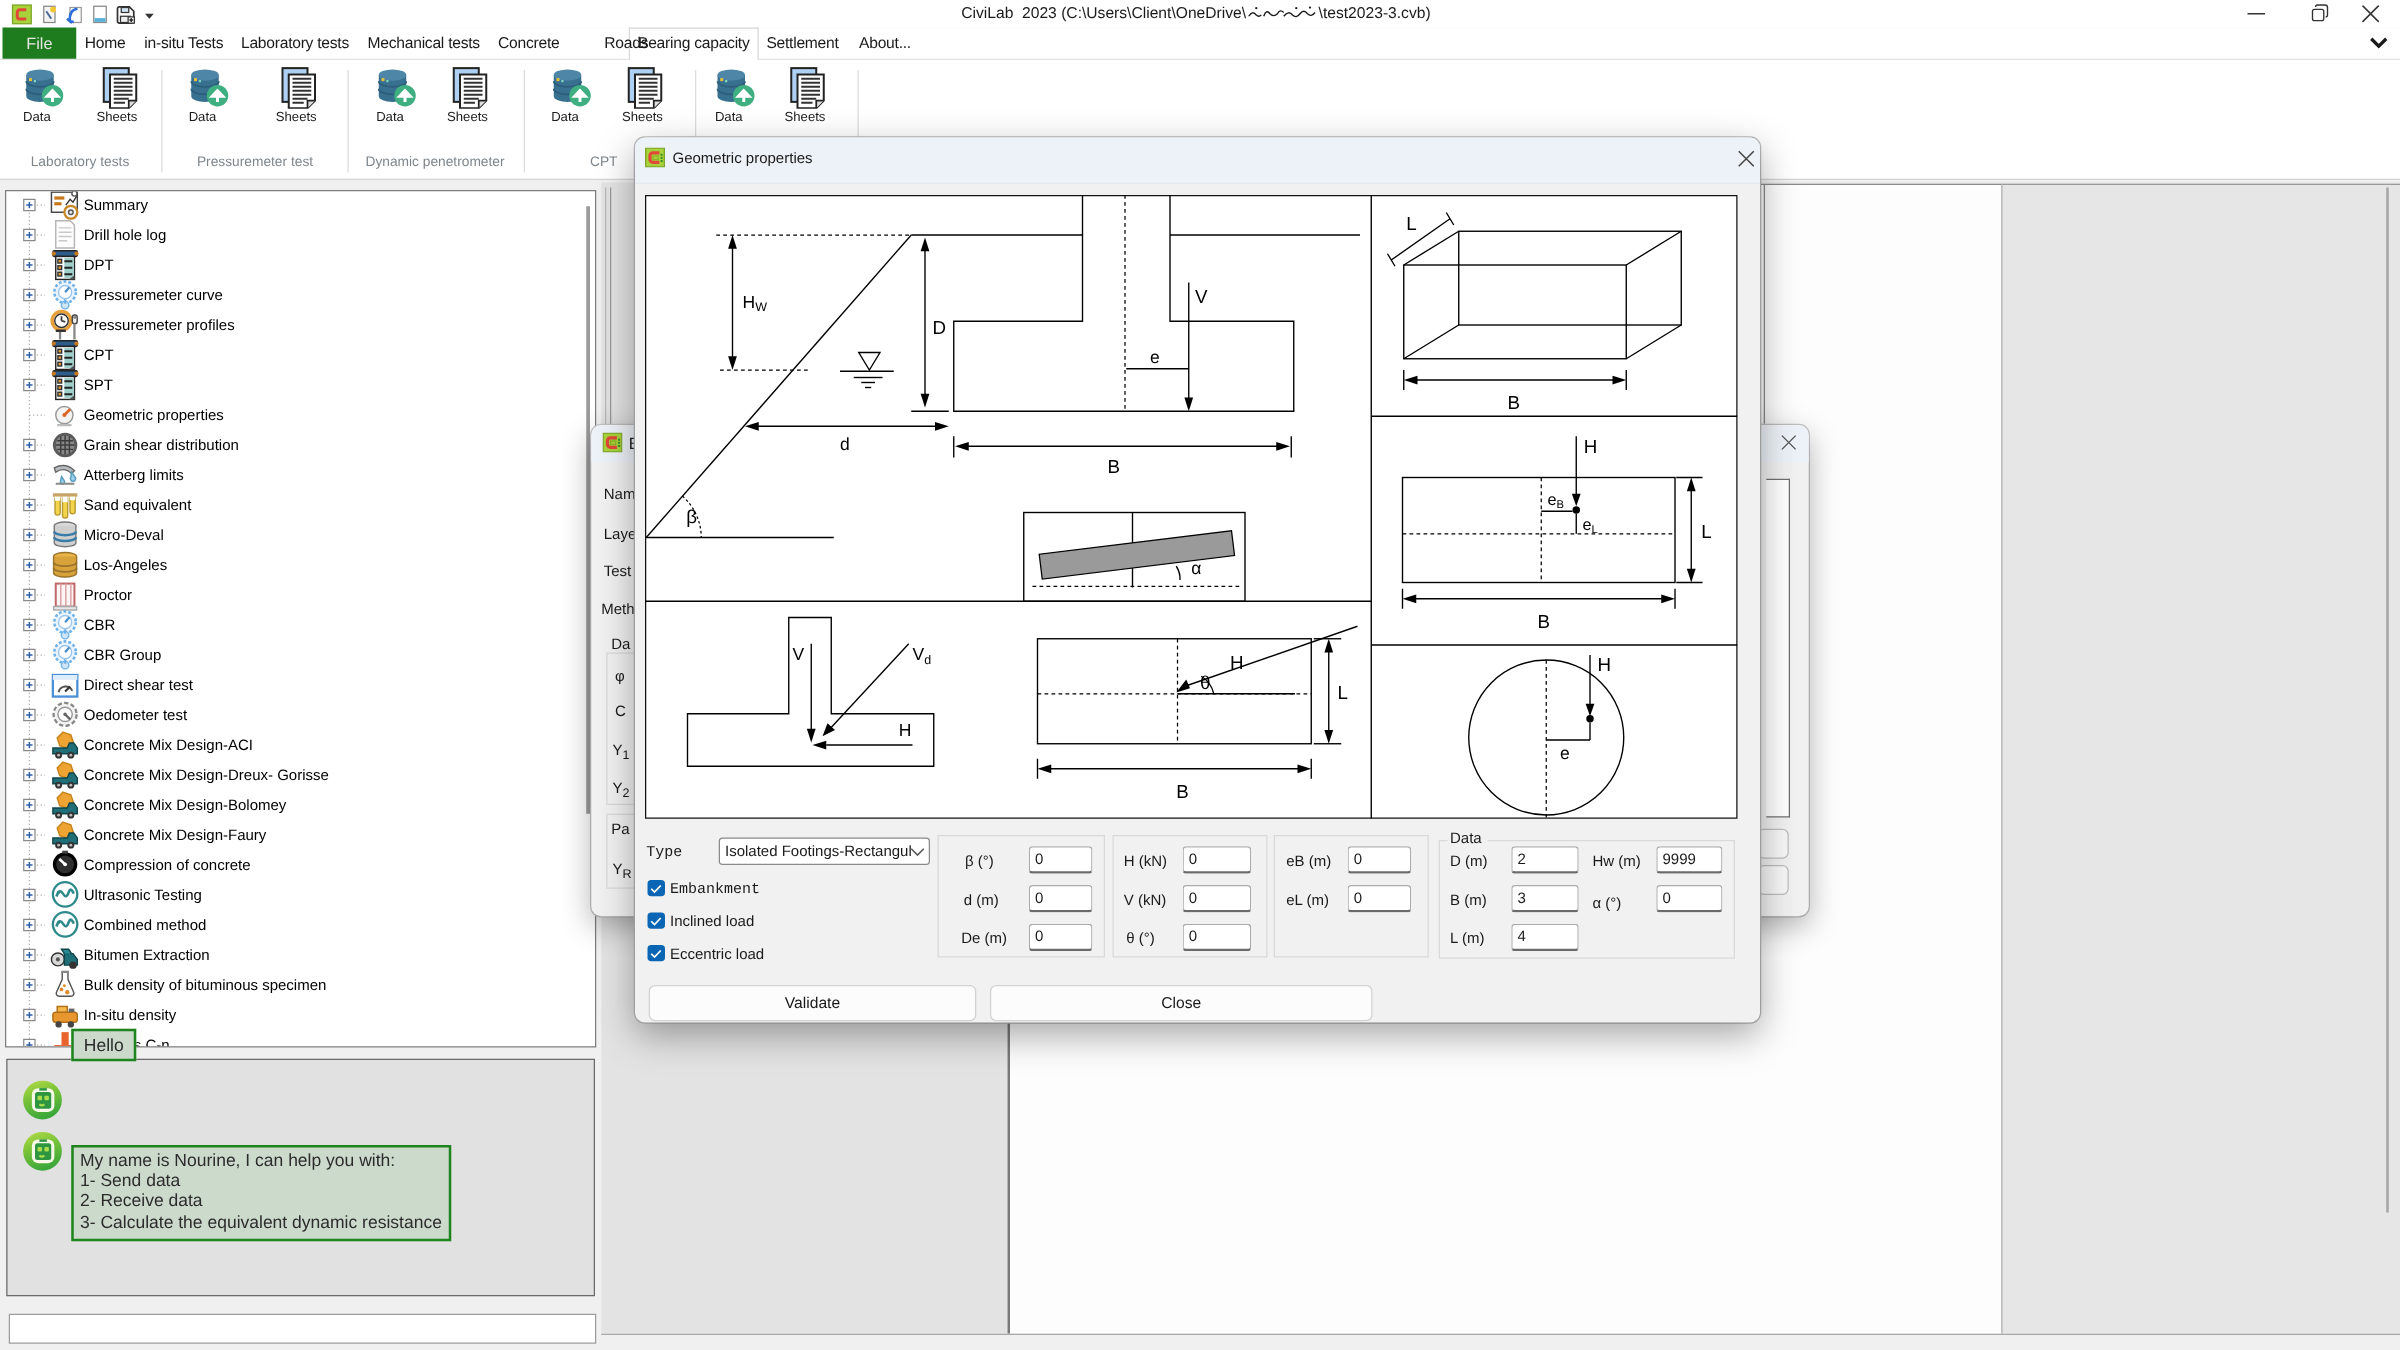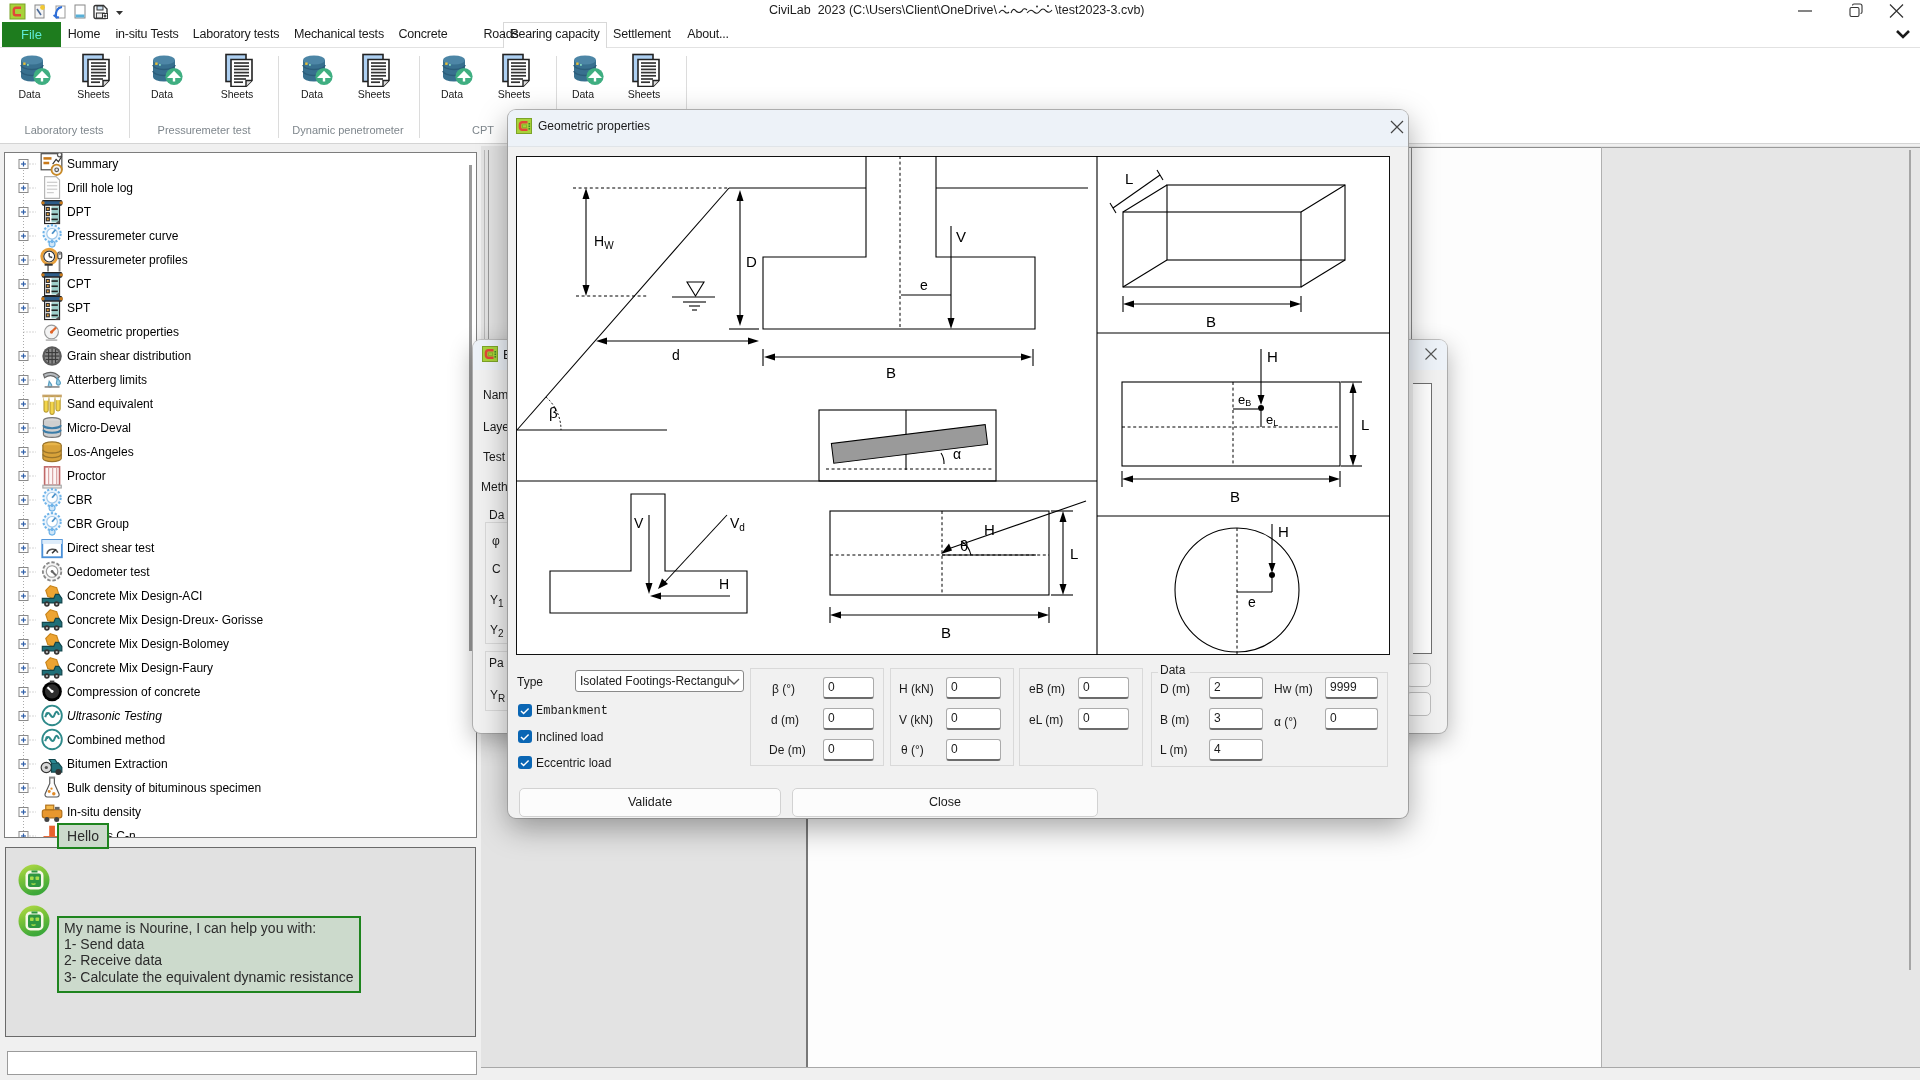--- a/index.html
+++ b/index.html
@@ -48,21 +48,21 @@
     </svg>\test2023-3.cvb)</div>
 
 <svg class="abs" style="left:1790px;top:0" width="130" height="22" viewBox="0 0 130 22">
  <line x1="8" y1="11" x2="22" y2="11" stroke="#333" stroke-width="1.2"></line>
  <rect x="60" y="7.5" width="9" height="9" rx="1.5" fill="#fff" stroke="#333" stroke-width="1.1"></rect>
  <path d="M62.5 5.5 a1.5 1.5 0 0 1 1.5 -1.5 h6 a2 2 0 0 1 2 2 v6 a1.5 1.5 0 0 1 -1.5 1.5" fill="none" stroke="#333" stroke-width="1.1"></path>
  <path d="M100 4.5 L113 17.5 M113 4.5 L100 17.5" stroke="#333" stroke-width="1.2"></path>
 </svg>
 
 <div class="abs" style="left:0;top:22px;width:1920px;height:26px;background:#fff;border-bottom:1px solid #e2e2e2;"></div>
-<div class="abs" style="left:2px;top:22px;width:59px;height:25px;background:#1e7c1e;color:#5eead4;font-size:13px;text-align:center;line-height:25px;">File</div>
+<div class="abs" style="left:2px;top:22px;width:59px;height:25px;background:#1e7c1e;color:#e5e5e5;font-size:13px;text-align:center;line-height:25px;">File</div>
 <div class="abs" style="left:503px;top:22px;width:104px;height:26px;background:#fff;border:1px solid #d8d8d8;border-bottom:none;"></div>
 <div class="abs" id="tabs" style="left:0;top:22px;width:1920px;height:25px;font-size:12.5px;letter-spacing:-0.2px;color:#1a1a1a;">
     <div class="abs" style="left:84px;top:0;transform:translateX(-50%);line-height:25px;white-space:nowrap;">Home</div>
     <div class="abs" style="left:147px;top:0;transform:translateX(-50%);line-height:25px;white-space:nowrap;">in-situ Tests</div>
     <div class="abs" style="left:236px;top:0;transform:translateX(-50%);line-height:25px;white-space:nowrap;">Laboratory tests</div>
     <div class="abs" style="left:339px;top:0;transform:translateX(-50%);line-height:25px;white-space:nowrap;">Mechanical tests</div>
     <div class="abs" style="left:423px;top:0;transform:translateX(-50%);line-height:25px;white-space:nowrap;">Concrete</div>
     <div class="abs" style="left:479px;top:0;transform:translateX(-50%);line-height:25px;white-space:nowrap;margin-left:22px;">Roads</div>
     <div class="abs" style="left:555px;top:0;transform:translateX(-50%);line-height:25px;white-space:nowrap;">Bearing capacity</div>
     <div class="abs" style="left:642px;top:0;transform:translateX(-50%);line-height:25px;white-space:nowrap;">Settlement</div>
@@ -657,21 +657,21 @@
       <div class="abs" style="left:62px;top:316px;white-space:nowrap;">Proctor</div>
       <div class="abs" style="left:62px;top:340px;white-space:nowrap;">CBR</div>
       <div class="abs" style="left:62px;top:364px;white-space:nowrap;">CBR Group</div>
       <div class="abs" style="left:62px;top:388px;white-space:nowrap;">Direct shear test</div>
       <div class="abs" style="left:62px;top:412px;white-space:nowrap;">Oedometer test</div>
       <div class="abs" style="left:62px;top:436px;white-space:nowrap;">Concrete Mix Design-ACI</div>
       <div class="abs" style="left:62px;top:460px;white-space:nowrap;">Concrete Mix Design-Dreux- Gorisse</div>
       <div class="abs" style="left:62px;top:484px;white-space:nowrap;">Concrete Mix Design-Bolomey</div>
       <div class="abs" style="left:62px;top:508px;white-space:nowrap;">Concrete Mix Design-Faury</div>
       <div class="abs" style="left:62px;top:532px;white-space:nowrap;">Compression of concrete</div>
-      <div class="abs" style="left:62px;top:556px;white-space:nowrap;font-style:italic;">Ultrasonic Testing</div>
+      <div class="abs" style="left:62px;top:556px;white-space:nowrap;">Ultrasonic Testing</div>
       <div class="abs" style="left:62px;top:580px;white-space:nowrap;">Combined method</div>
       <div class="abs" style="left:62px;top:604px;white-space:nowrap;">Bitumen Extraction</div>
       <div class="abs" style="left:62px;top:628px;white-space:nowrap;">Bulk density of bituminous specimen</div>
       <div class="abs" style="left:62px;top:652px;white-space:nowrap;">In-situ density</div>
       <div class="abs" style="left:62px;top:676px;white-space:nowrap;">Footings C-n</div>
     </div>
  <div class="abs" style="left:464px;top:12px;width:3px;height:486px;background:#9b9b9b;"></div>
 </div>
 
 <div class="abs" style="left:5px;top:847px;width:471px;height:190px;background:#e1e1e1;border:1px solid #6a6a6a;"></div>
@@ -899,21 +899,21 @@
     <line x1="721" y1="372" x2="721" y2="498" stroke="#000" stroke-dasharray="3 2.6"></line>
     <line x1="756" y1="368" x2="756" y2="409" stroke="#000" stroke-width="1.1" fill="none"></line>
     <path d="M756 417 l-3.5 -10 h7 Z" fill="#000"></path>
     <text x="762" y="381" font-size="15" fill="#000">H</text>
     <circle cx="756" cy="419" r="3" fill="#000"></circle>
     <line x1="721" y1="436" x2="756" y2="436" stroke="#000" stroke-width="1.1" fill="none"></line>
     <line x1="756" y1="436" x2="756" y2="422" stroke="#000" stroke-width="1.1" fill="none"></line>
     <text x="732" y="451" font-size="14" fill="#000">e</text>
   </svg>
 
-<div class="abs" style="left:517px;top:675px;width:40px;height:15px;font-size:12px;color:#1a1a1a;">Type</div>
+<div class="abs" style="left:517px;top:675px;width:40px;height:15px;font-size:12px;color:#1a1a1a;font-family:Liberation Mono, monospace;">Type</div>
 <div class="abs" style="left:575px;top:670px;width:169px;height:22px;background:#fff;border:1px solid #8a8a8a;border-radius:3px;font-size:12px;color:#1a1a1a;line-height:20px;padding-left:4px;white-space:nowrap;overflow:hidden;">Isolated Footings-Rectangul
  <svg class="abs" style="left:152px;top:7px" width="12" height="8" viewBox="0 0 12 8">
       <path d="M1 1 L6 6 L11 1" fill="none" stroke="#5a5a5a" stroke-width="1.3"></path>
     </svg>
 </div>
 <div id="checks" class="abs" style="left:0;top:0;">
     <div class="abs" style="left:518px;top:703.5px;width:13.5px;height:13.5px;background:#0a66b4;border-radius:3px;"></div>
     <svg class="abs" style="left:518px;top:703.5px" width="13.5" height="13.5" viewBox="0 0 13.5 13.5">
       <path d="M3 7 l2.6 2.6 L10.6 4.4" fill="none" stroke="#fff" stroke-width="1.4"></path>
     </svg>

